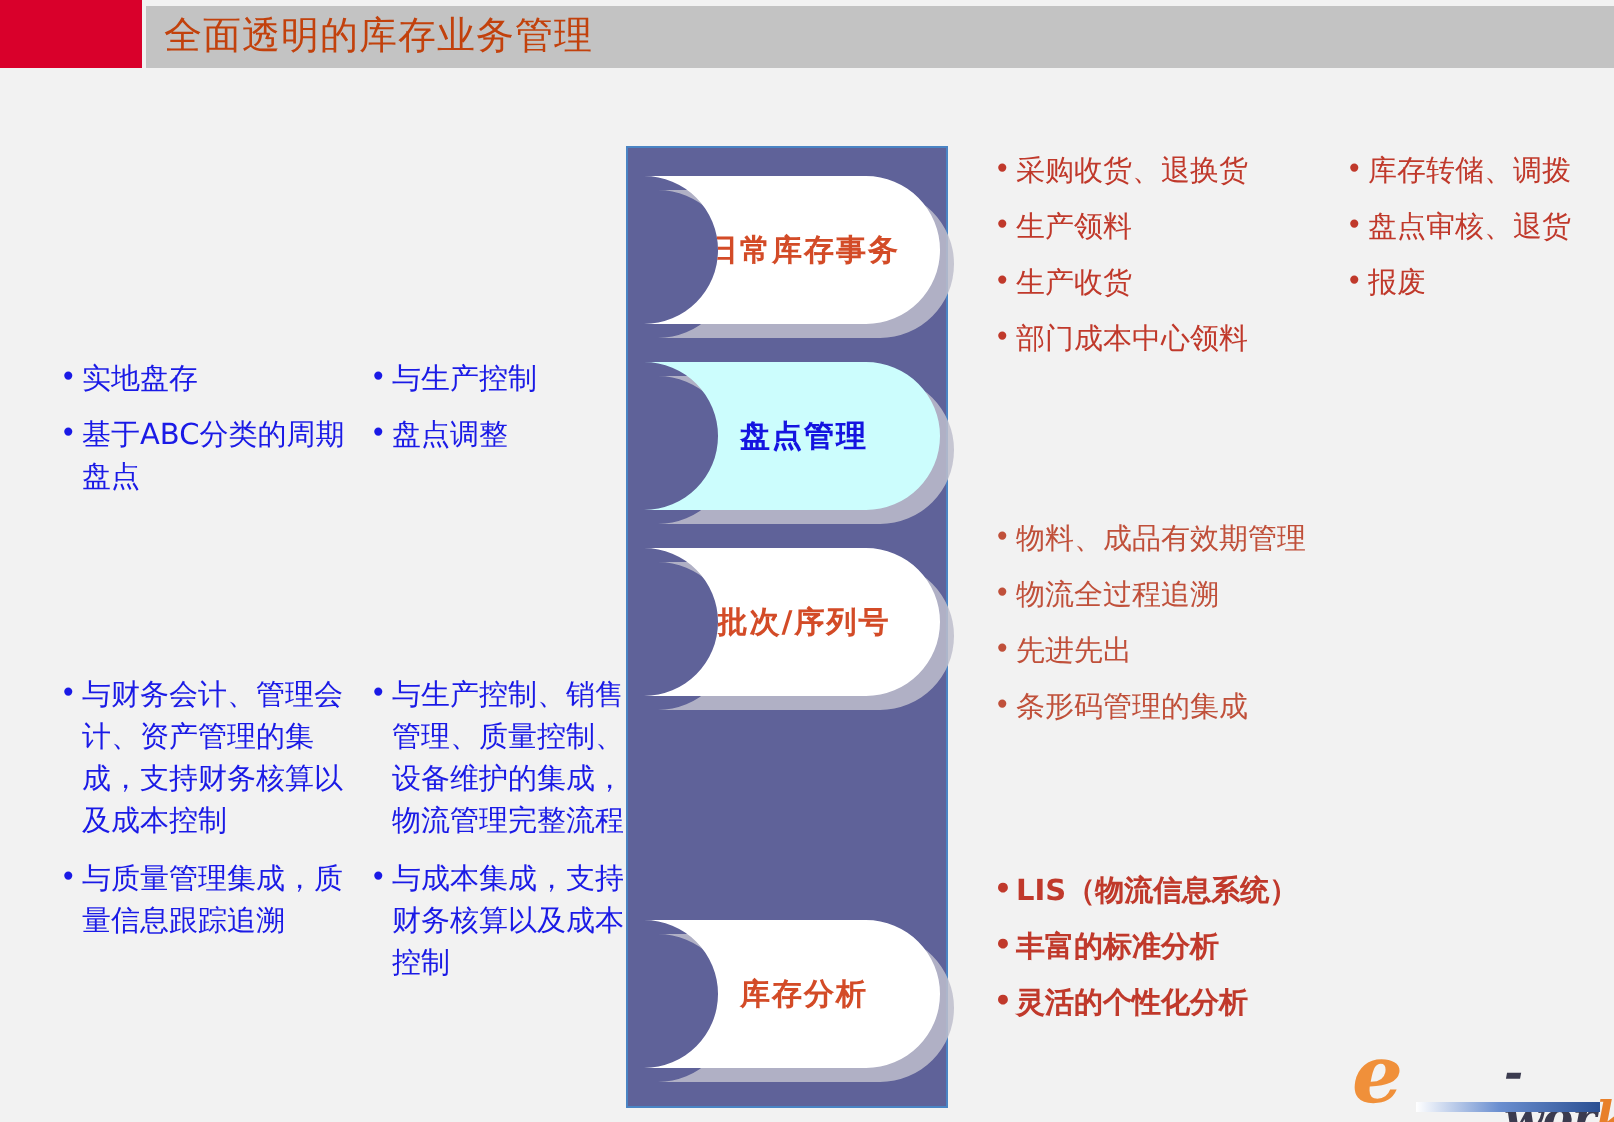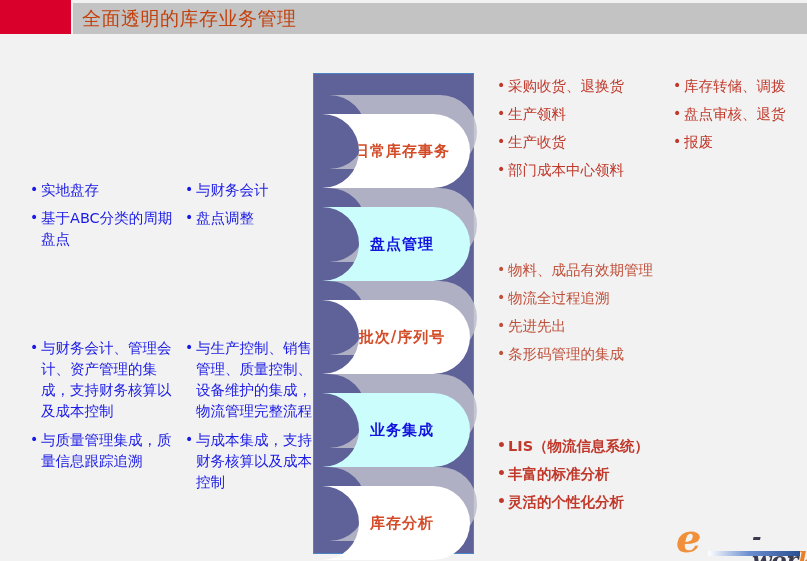--- a/index.html
+++ b/index.html
@@ -68,21 +68,20 @@
   }
   .pill-body {
     position: absolute;
     left: 0; top: 0;
     width: 148px; height: 74px;
     -webkit-clip-path: path("M 0 0 L 111 0 A 37 37 0 0 1 111 74 L 0 74 A 37 37 0 0 0 0 0 Z");
     clip-path: path("M 0 0 L 111 0 A 37 37 0 0 1 111 74 L 0 74 A 37 37 0 0 0 0 0 Z");
     display: flex;
     align-items: center;
     justify-content: center;
-    margin-top: 26px;
   }
   .pill-body.white { background: #ffffff; }
   .pill-body.cyan  { background: #ccfdfd; }
 
   .pill-label {
     font-size: 15px;
     font-weight: bold;
     letter-spacing: 1px;
     padding-left: 16px;
     padding-right: 4px;
@@ -179,21 +178,21 @@
   <div id="header-title">全面透明的库存业务管理</div>
 
   <div class="bullets blue" id="bl-inv-1">
     <ul>
       <li>实地盘存</li>
       <li>基于ABC分类的周期盘点</li>
     </ul>
   </div>
   <div class="bullets blue" id="bl-inv-2">
     <ul>
-      <li>与财务会计</li>
+      <li>与生产控制</li>
       <li>盘点调整</li>
     </ul>
   </div>
 
   <div class="bullets blue" id="bl-int-1">
     <ul>
       <li>与财务会计、管理会计、资产管理的集成，支持财务核算以及成本控制</li>
       <li>与质量管理集成，质量信息跟踪追溯</li>
     </ul>
   </div>
@@ -220,26 +219,20 @@
       </div>
     </div>
 
     <div class="pill-wrap" style="top:200px">
       <div class="pill-shadow"></div>
       <div class="pill-body white">
         <span class="pill-label">批次/序列号</span>
       </div>
     </div>
 
-    <div class="pill-wrap" style="top:293px">
-      <div class="pill-shadow"></div>
-      <div class="pill-body cyan">
-        <span class="pill-label">业务集成</span>
-      </div>
-    </div>
 
     <div class="pill-wrap" style="top:386px">
       <div class="pill-shadow"></div>
       <div class="pill-body white">
         <span class="pill-label">库存分析</span>
       </div>
     </div>
 
   </div>
 

